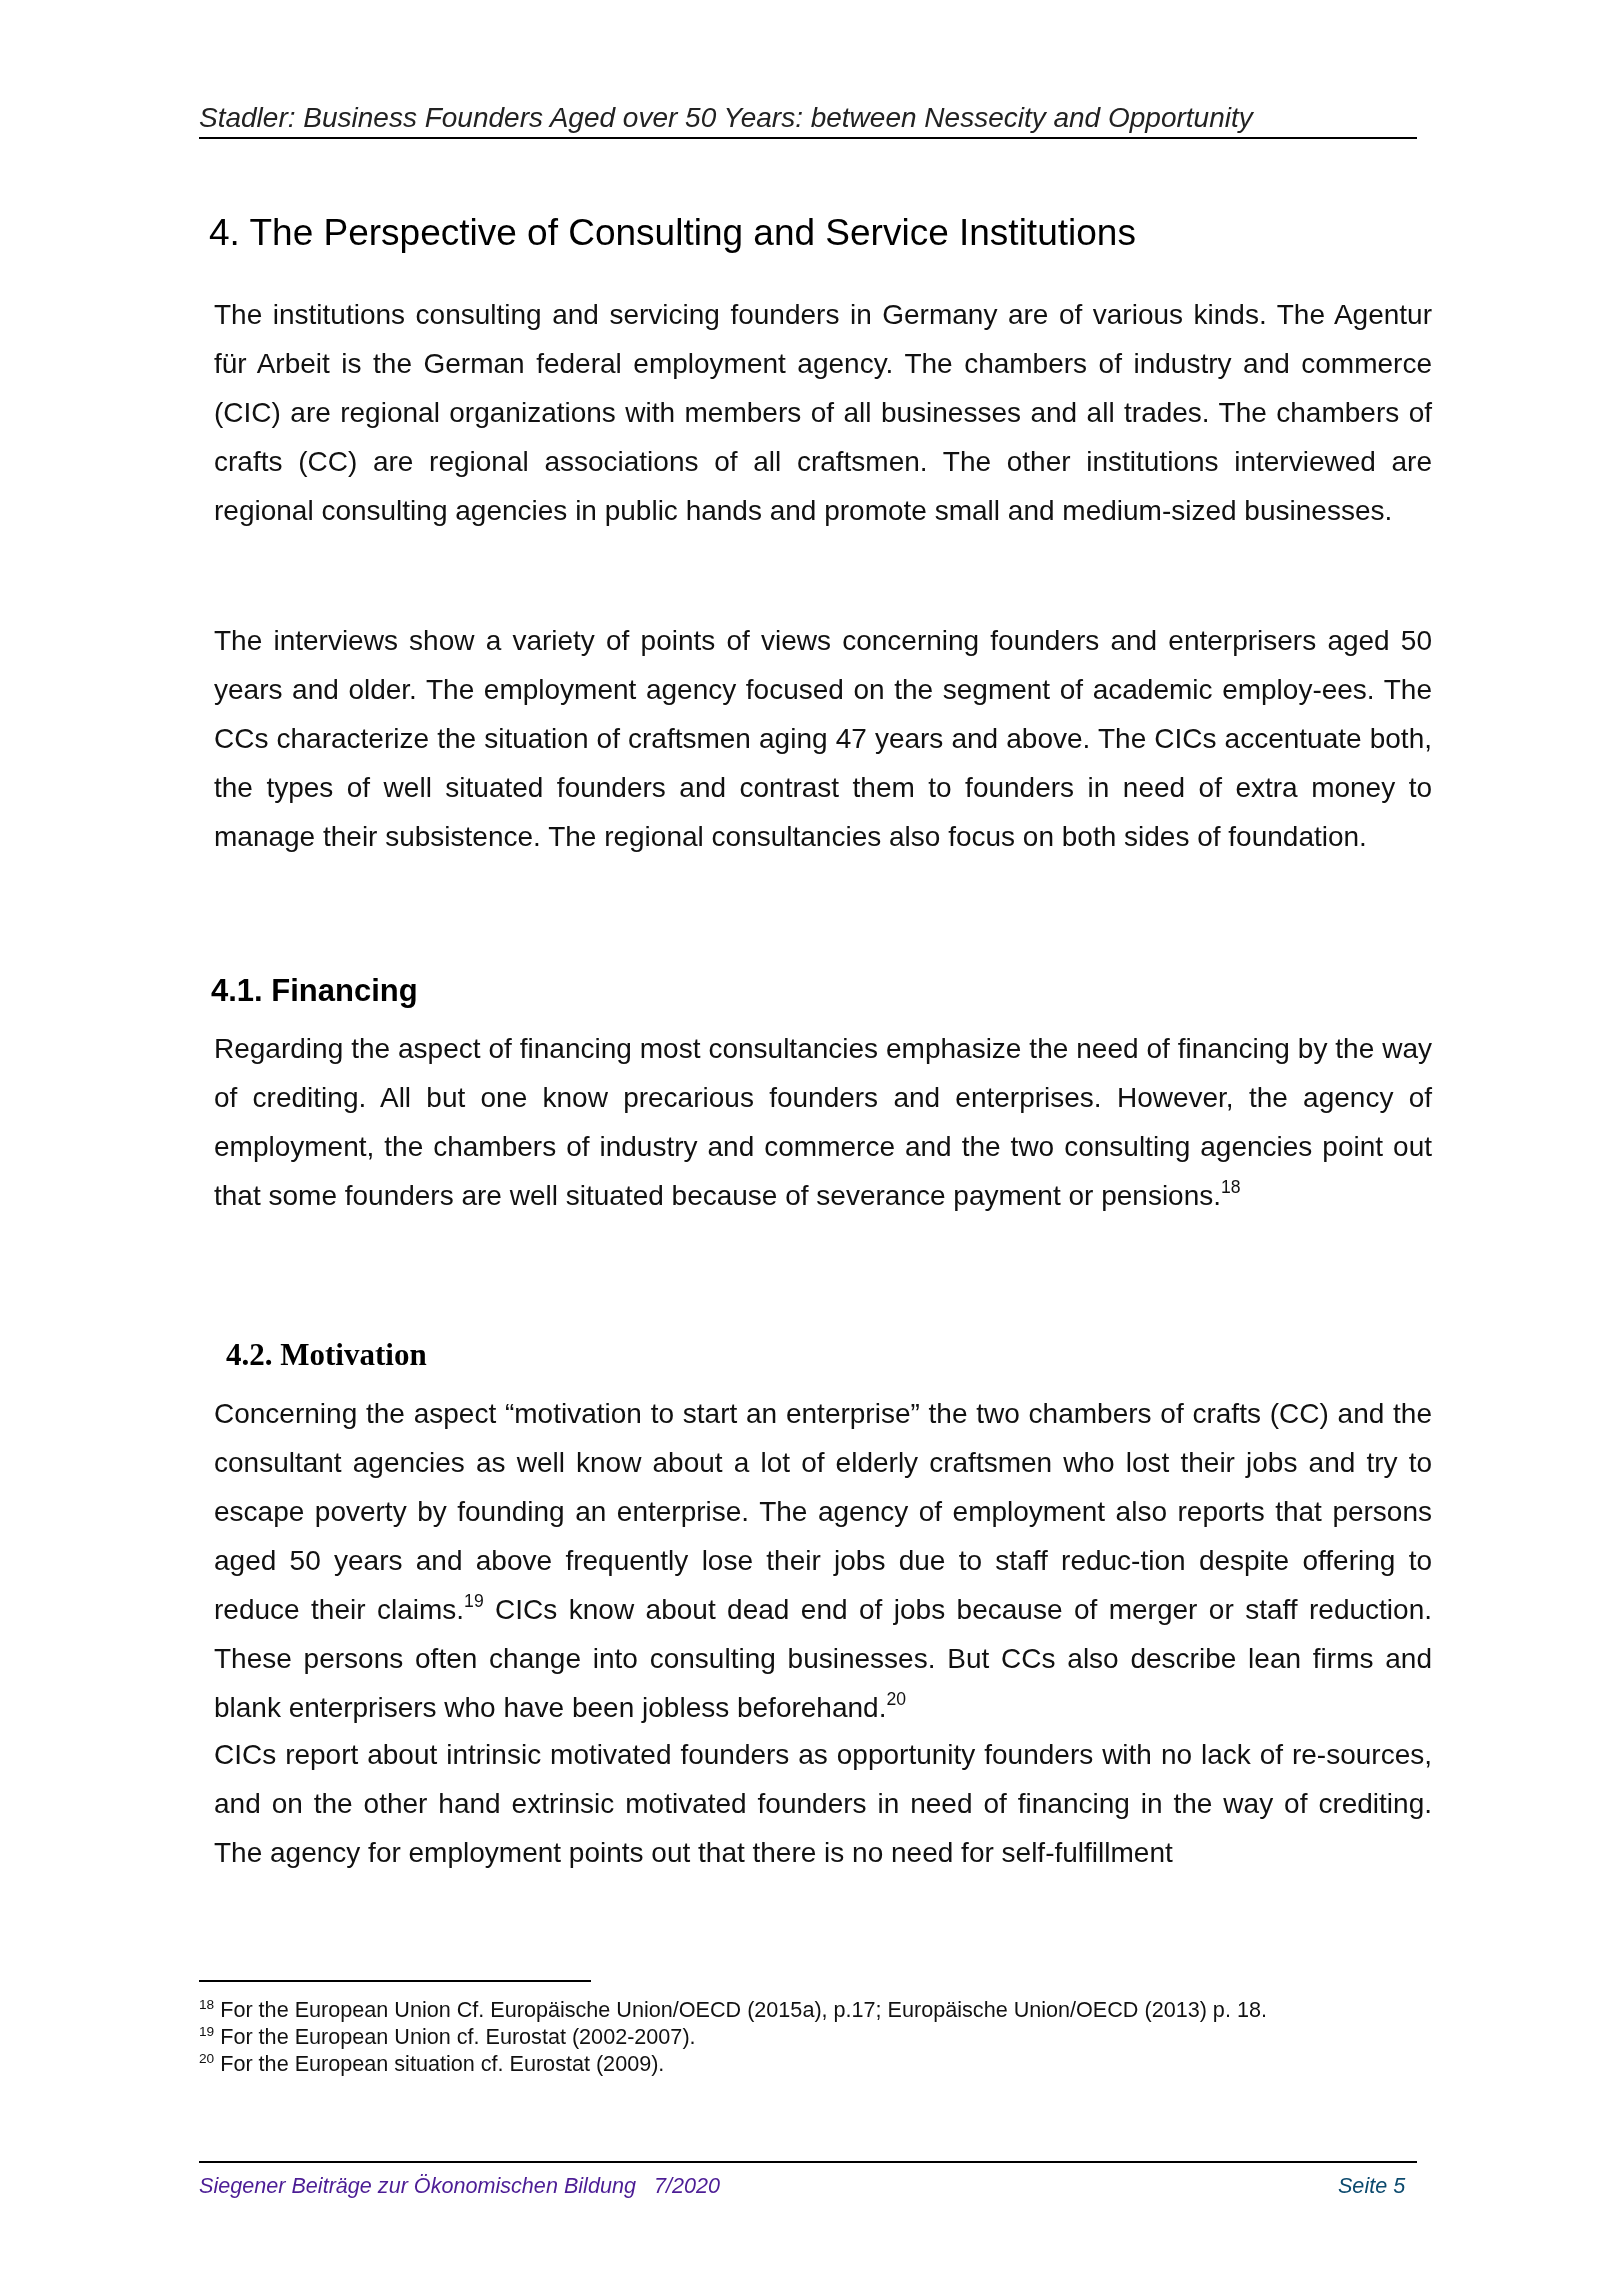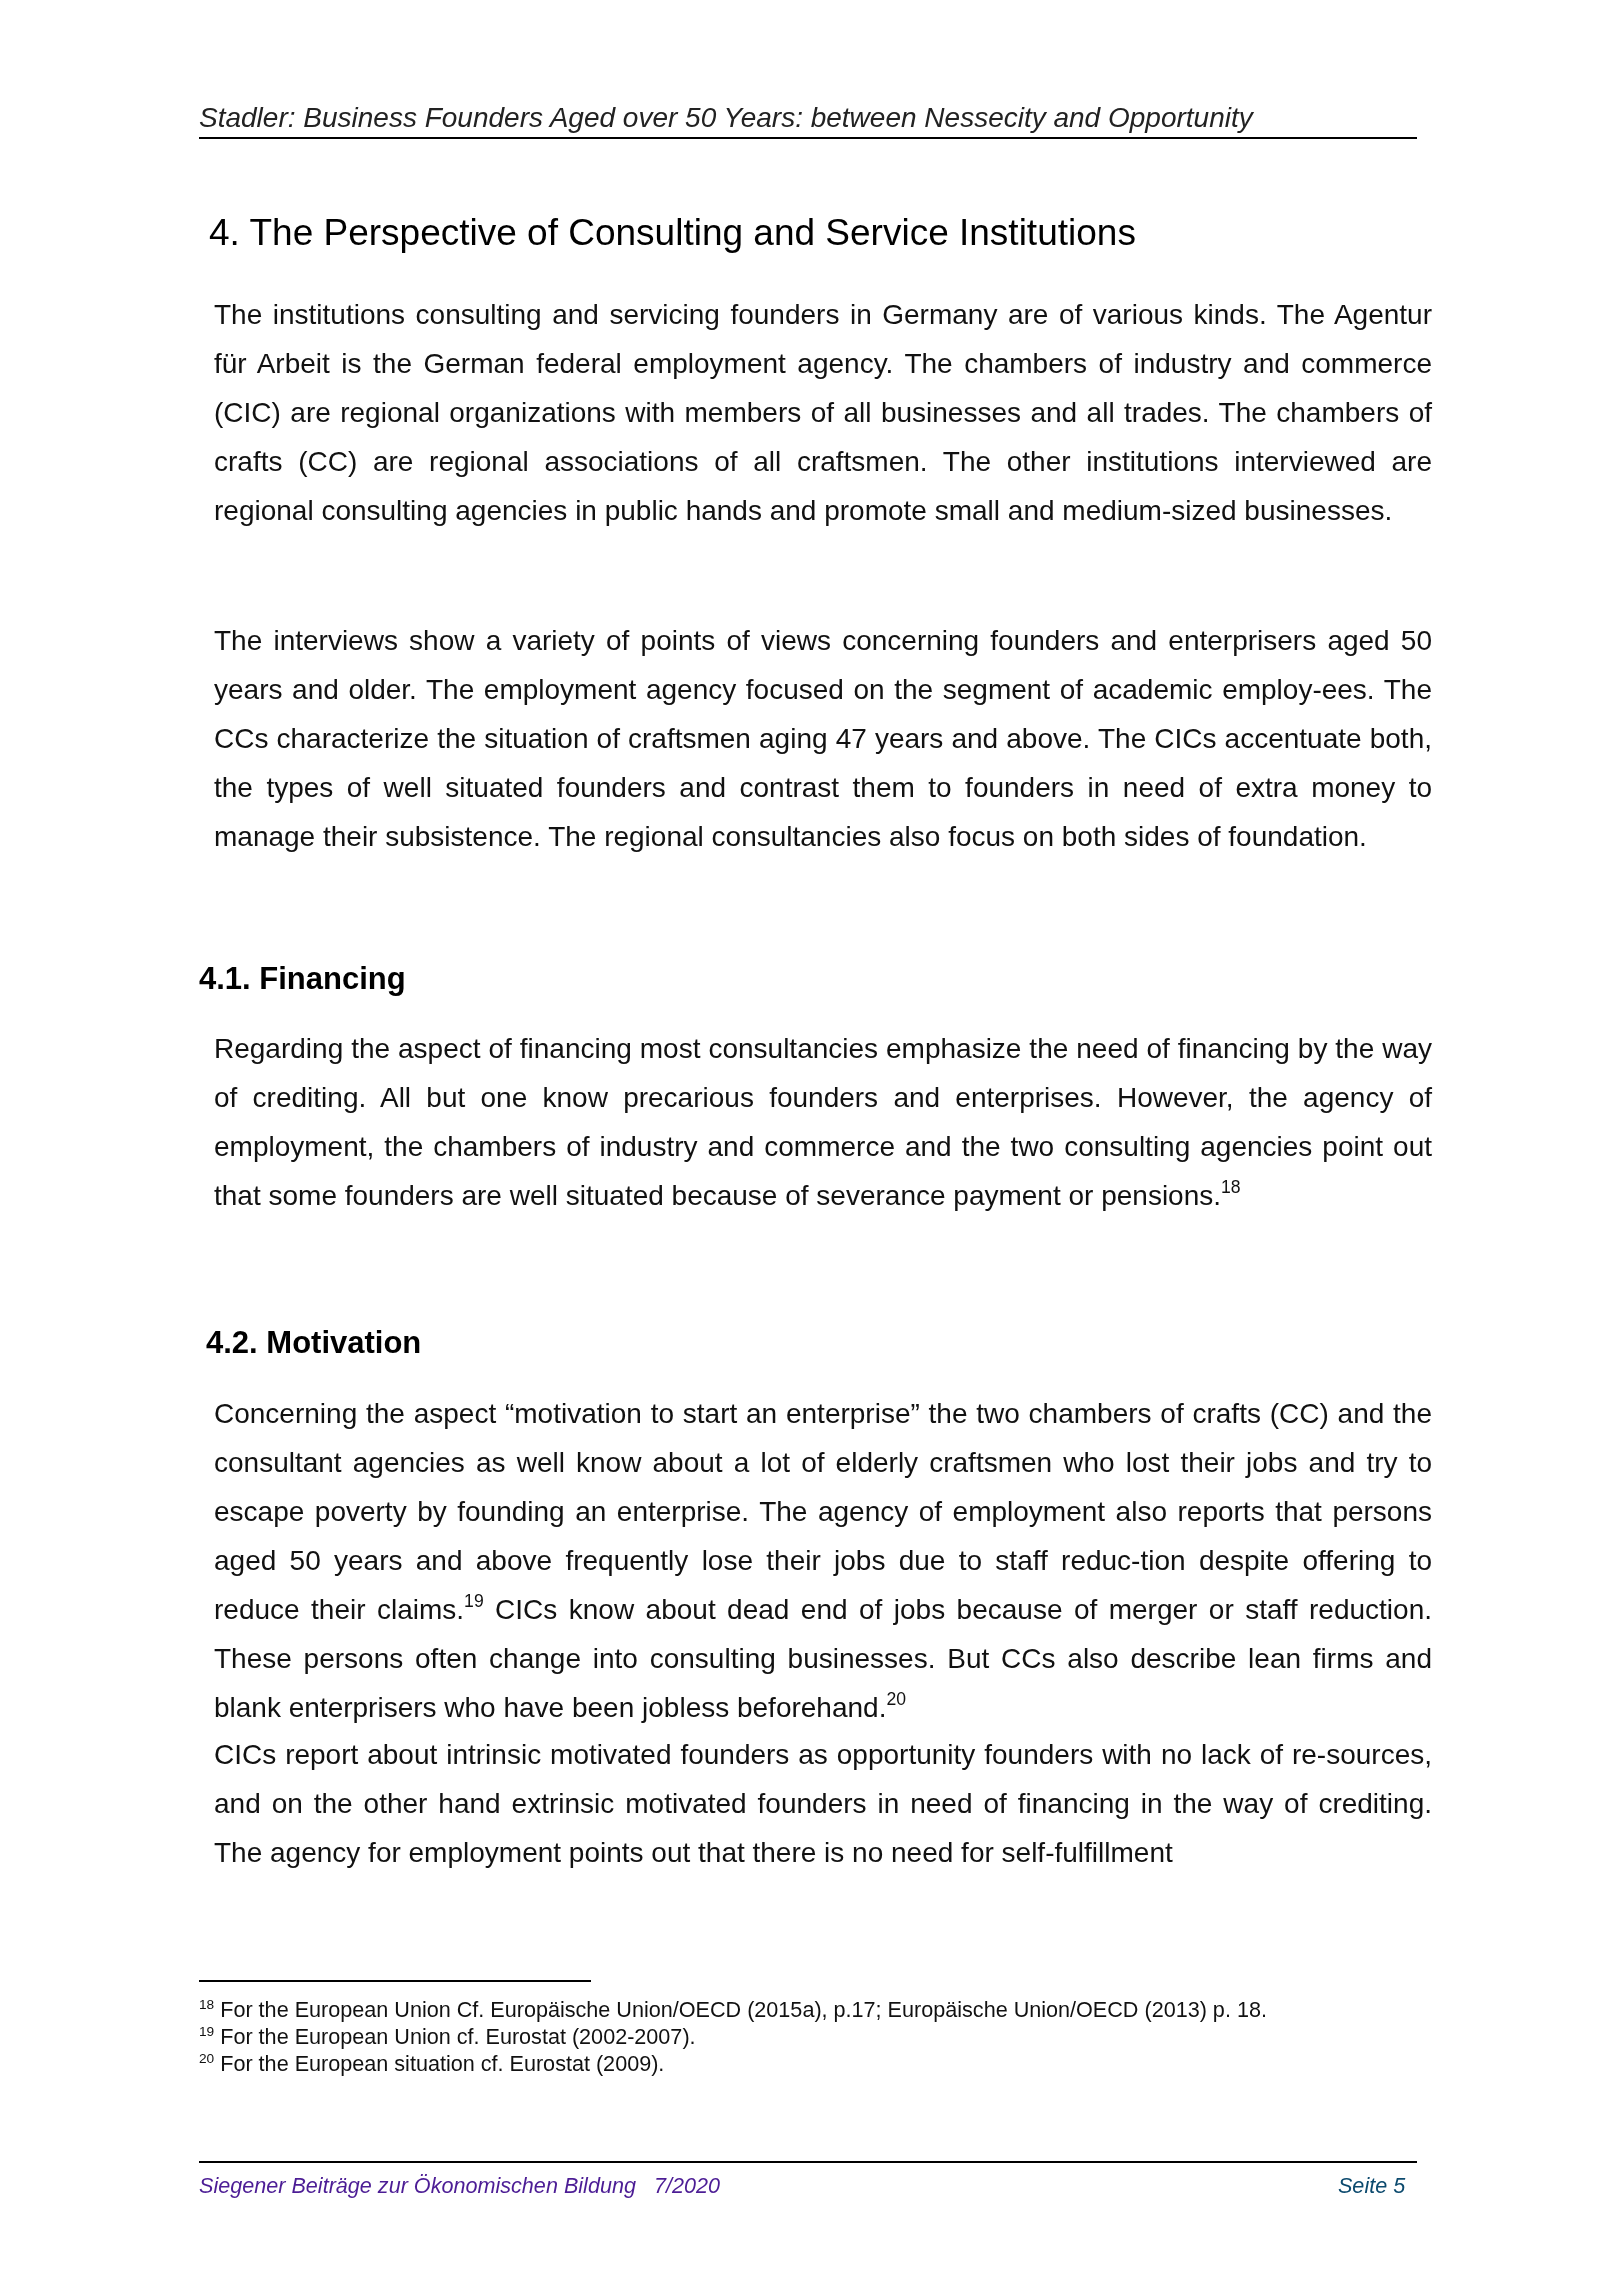--- a/index.html
+++ b/index.html
@@ -1,21 +1,21 @@
 <!DOCTYPE html>
 <html><head>
 <meta charset="utf-8">
 <style>
   html, body { margin: 0; padding: 0; background: #ffffff; }
   body { width: 1621px; height: 2293px; position: relative; overflow: hidden; color: #111; font-family: "Liberation Sans", sans-serif; }
   .header { position: absolute; left: 199px; top: 98px; width: 1218px; height: 39px; border-bottom: 2.5px solid #000; }
   .header-text { font-style: italic; font-size: 28px; color: #222; position: absolute; left: 0; top: 3.9px; }
   .h1 { position: absolute; left: 199px; top: 202px; font-size: 37px; font-weight: normal; color: #000; margin: 10px; }
   .p { position: absolute; left: 214px; width: 1218px; font-size: 28px; line-height: 49px; text-align: justify; margin: 0; }
-  .h2 { position: absolute; left: 199px; font-size: 31px; font-weight: bold; margin: 0; color: #000; }
+  .h2 { position: absolute; left: 199px; font-size: 31px; font-weight: bold; margin: 12px; color: #000; }
   sup { font-size: 17.6px; line-height: 0; vertical-align: 11.8px; }
   .fn-rule { position: absolute; left: 199px; top: 1980px; width: 392px; border-top: 2px solid #000; }
   .fn { position: absolute; left: 199px; font-size: 21.6px; line-height: 27.4px; }
   .fn sup { font-size: 13.7px; vertical-align: 7.8px; }
   .footer { position: absolute; left: 199px; top: 2161px; width: 1218px; border-top: 2.5px solid #000; }
   .footer-left { position: absolute; left: 0; top: 9.8px; font-style: italic; font-size: 21.6px; color: #4c1d95; white-space: pre; }
   .footer-right { position: absolute; right: 11.8px; top: 9.8px; font-style: italic; font-size: 21.6px; color: #0c4a6e; }
 </style>
 </head>
 <body>
@@ -25,21 +25,21 @@
 </div>
 
 <h1 class="h1">4. The Perspective of Consulting and Service Institutions</h1>
 
 <p class="p" style="top:290px;">The institutions consulting and servicing founders in Germany are of various kinds. The Agentur für Arbeit is the German federal employment agency. The chambers of industry and commerce (CIC) are regional organizations with members of all businesses and all trades. The chambers of crafts (CC) are regional associations of all craftsmen. The other institutions interviewed are regional consulting agencies in public hands and promote small and medium-sized businesses.</p>
 <p class="p" style="top:616px;">The interviews show a variety of points of views concerning founders and enterprisers aged 50 years and older. The employment agency focused on the segment of academic employ-ees. The CCs characterize the situation of craftsmen aging 47 years and above. The CICs accentuate both, the types of well situated founders and contrast them to founders in need of extra money to manage their subsistence. The regional consultancies also focus on both sides of foundation.</p>
 
 <h2 class="h2" style="top:961px;">4.1. Financing</h2>
 <p class="p" style="top:1024px;"><span>Regarding the aspect of financing most consultancies emphasize the need of financing by the way of crediting. All but one know precarious founders and enterprises. However, the agency of employment, the chambers of industry and commerce and the two consulting agencies point out that some founders are well situated because of severance payment or pensions.</span><sup>18</sup></p>
 
-<h2 class="h2" style="top:1325px; left:206px;">4.2. Motivation</h2>
+<h2 class="h2" style="top:1325px; left:214px;font-family:Liberation Serif, serif;">4.2. Motivation</h2>
 <p class="p" style="top:1389px;"><span>Concerning the aspect “motivation to start an enterprise” the two chambers of crafts (CC) and the consultant agencies as well know about a lot of elderly craftsmen who lost their jobs and try to escape poverty by founding an enterprise. The agency of employment also reports that persons aged 50 years and above frequently lose their jobs due to staff reduc-tion despite offering to reduce their claims.</span><sup>19</sup><span> CICs know about dead end of jobs because of merger or staff reduction. These persons often change into consulting businesses. But CCs also describe lean firms and blank enterprisers who have been jobless beforehand.</span><sup>20</sup></p>
 <p class="p" style="top:1730px;">CICs report about intrinsic motivated founders as opportunity founders with no lack of re-sources, and on the other hand extrinsic motivated founders in need of financing in the way of crediting. The agency for employment points out that there is no need for self-fulfillment</p>
 
 <div class="fn-rule"></div>
 <div class="fn" style="top:1996px;"><sup>18</sup><span> For the European Union Cf. Europäische Union/OECD (2015a), p.17; Europäische Union/OECD (2013) p. 18.</span></div>
 <div class="fn" style="top:2023px;"><sup>19</sup><span> For the European Union cf. Eurostat (2002-2007).</span></div>
 <div class="fn" style="top:2050px;"><sup>20</sup><span> For the European situation cf. Eurostat (2009).</span></div>
 
 <div class="footer">
   <span class="footer-left">Siegener Beiträge zur Ökonomischen Bildung   7/2020</span>

